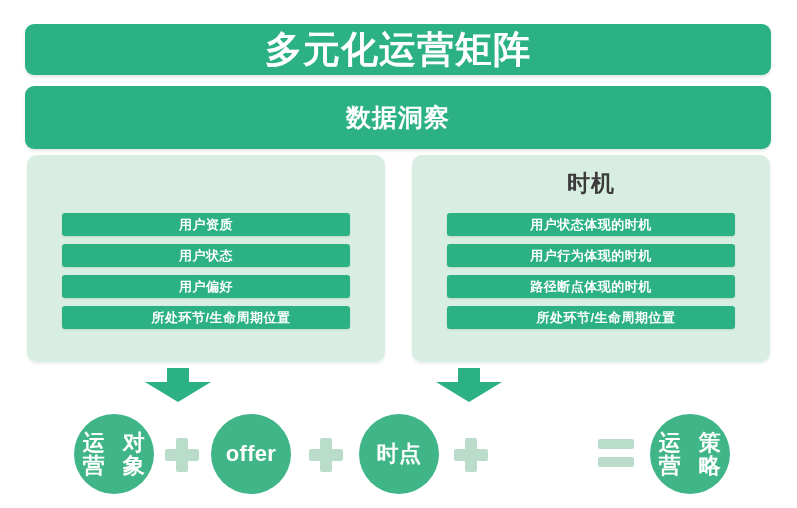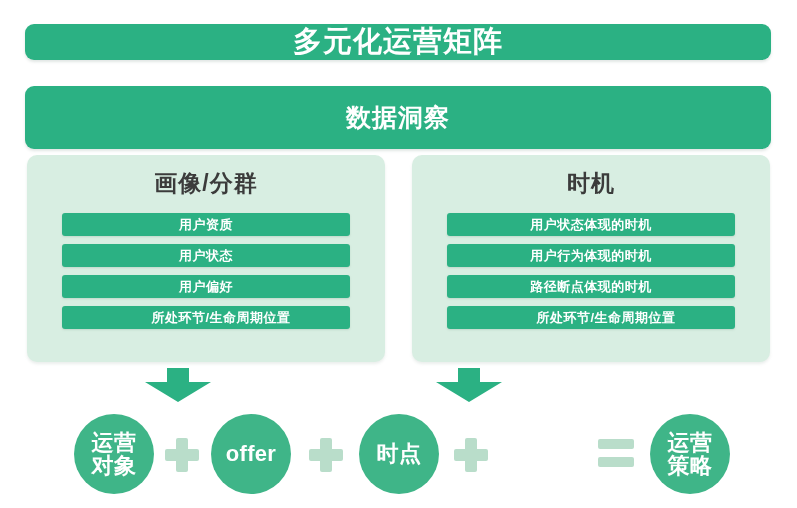--- a/index.html
+++ b/index.html
@@ -29,22 +29,22 @@
     border-radius: 9px;
     color: #ffffff;
     display: flex;
     align-items: center;
     justify-content: center;
     box-shadow: 0 2px 3px rgba(120,140,130,0.22);
     box-sizing: border-box;
   }
   #banner-title {
     top: 24px;
-    height: 36px;
-    font-size: 29px;
+    height: 51px;
+    font-size: 37px;
     font-weight: bold;
     letter-spacing: 1px;
   }
   #banner-sub {
     top: 86px;
     height: 63px;
     font-size: 25px;
     font-weight: bold;
     letter-spacing: 1px;
   }
@@ -117,21 +117,21 @@
   }
   .circle {
     position: absolute;
     top: 6px;
     width: 80px;
     height: 80px;
     border-radius: 50%;
     background: #3fb588;
     color: #ffffff;
     display: flex;
-    flex-direction: column;
+    flex-direction: row;
     align-items: center;
     justify-content: center;
     text-align: center;
     line-height: 1.06;
     font-weight: bold;
   }
   .circle .cjk { font-size: 22px; letter-spacing: 0.5px; }
   .circle .latin { font-size: 22px; letter-spacing: 0.3px; }
 
   #circle-0 { left: 74px; }
@@ -186,21 +186,20 @@
 </head>
 <body>
 
 <div id="canvas">
 
   <div class="banner" id="banner-title">多元化运营矩阵</div>
 
   <div class="banner" id="banner-sub">数据洞察</div>
 
   <div class="panel" id="panel-left">
-    <div class="panel-title">画像/分群</div>
     <div class="panel-items">
       <div class="panel-item">用户资质</div>
       <div class="panel-item">用户状态</div>
       <div class="panel-item">用户偏好</div>
       <div class="panel-item">所处环节/生命周期位置</div>
     </div>
   </div>
 
   <div class="panel" id="panel-right">
     <div class="panel-title">时机</div>

